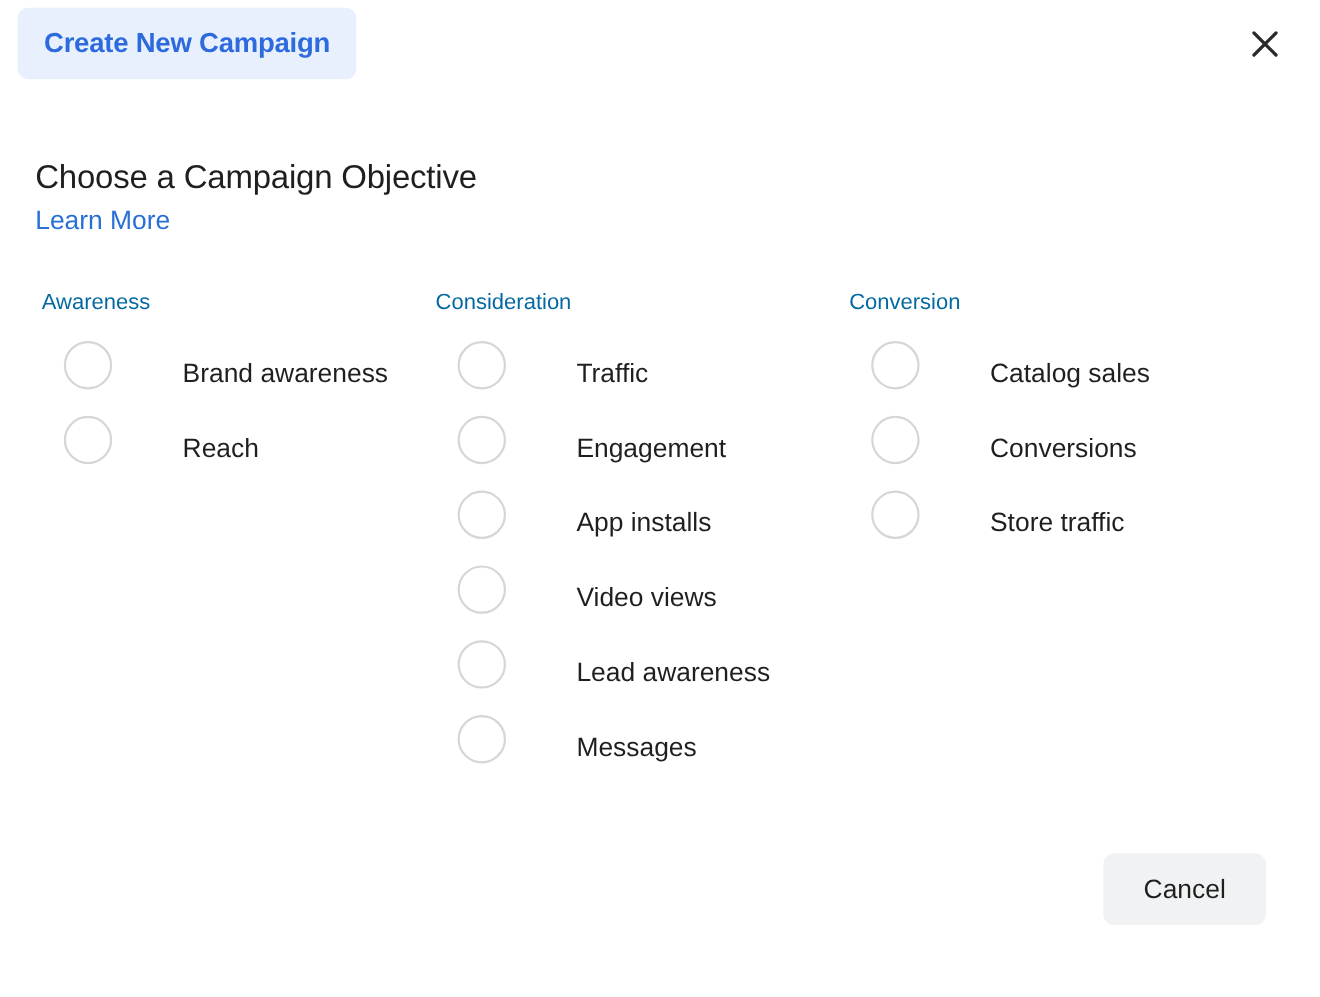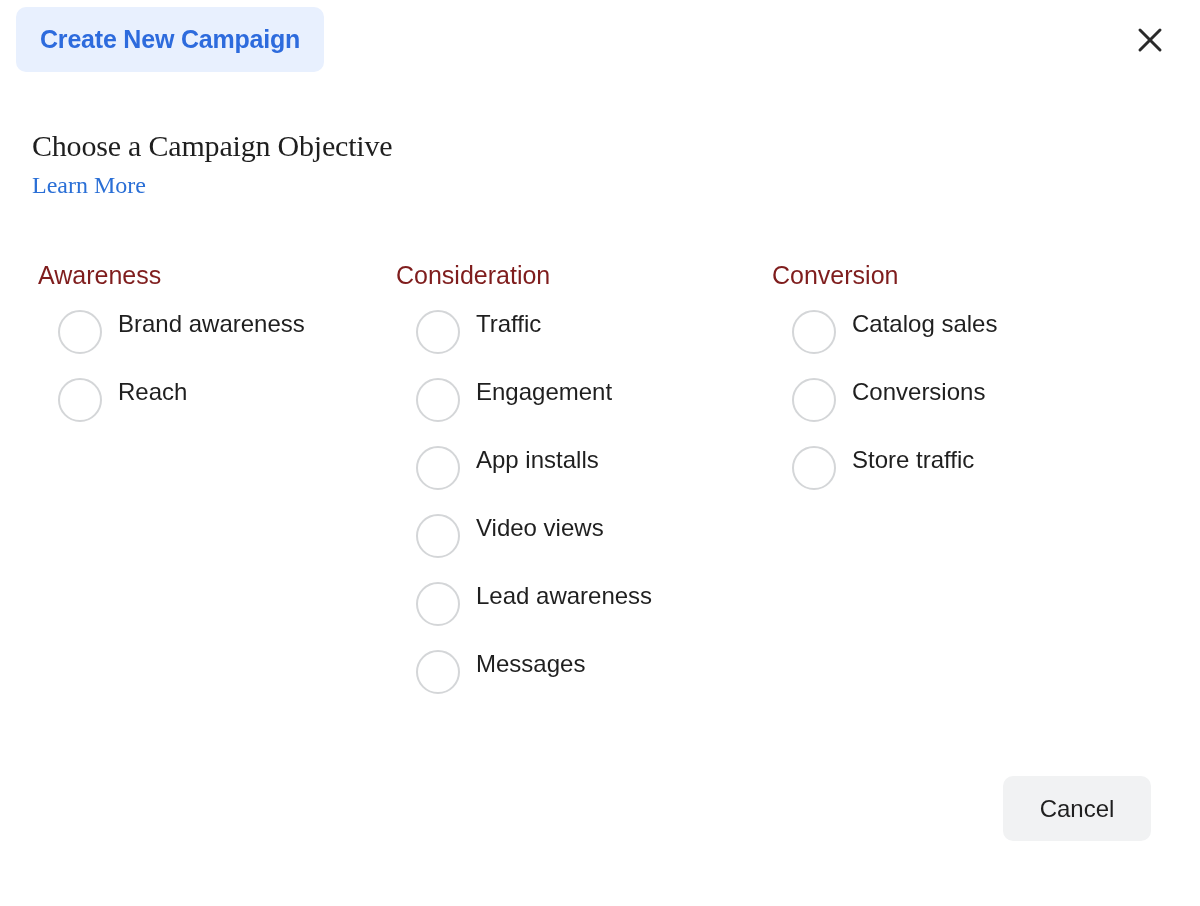--- a/index.html
+++ b/index.html
@@ -60,22 +60,21 @@
     background: transparent;
     border: none;
     padding: 0;
   }
   .close-button svg { display: block; }
 
   
   .title-block {
     position: absolute;
     left: 32px;
-    top: 126px;
-    font-family: Liberation Serif, serif;
+    top: 142px;
   }
   .page-title {
     margin: 0;
     font-size: 30px;
     font-weight: normal;
     color: #1f1f1f;
     letter-spacing: -0.2px;
     line-height: 40px;
   }
   .learn-more {
@@ -97,37 +96,38 @@
     display: flex;
   }
   .column {
     box-sizing: border-box;
   }
   .col-0 { width: 379px; padding-left: 38px; }
   .col-1 { width: 378px; padding-left: 17px; }
   .col-2 { width: 443px; padding-left: 15px; }
 
   .column-title {
-    font-size: 25px;
-    color: #7f1d1d;
+    font-size: 20px;
+    color: #0369a1;
     line-height: 26px;
     margin: 0 0 22px 0;
     font-weight: normal;
   }
   .option-list {
     list-style: none;
     margin: 0;
     padding: 0;
   }
   .option-row {
     display: flex;
-    align-items: flex-start;
+    align-items: flex-end;
     height: 44px;
     margin-bottom: 24px;
     cursor: pointer;
+    gap: 48px;
   }
   .option-row:last-child { margin-bottom: 0; }
   .radio {
     flex: 0 0 auto;
     width: 44px;
     height: 44px;
     border-radius: 50%;
     border: 2px solid #d4d6d8;
     background: #ffffff;
     box-sizing: border-box;

